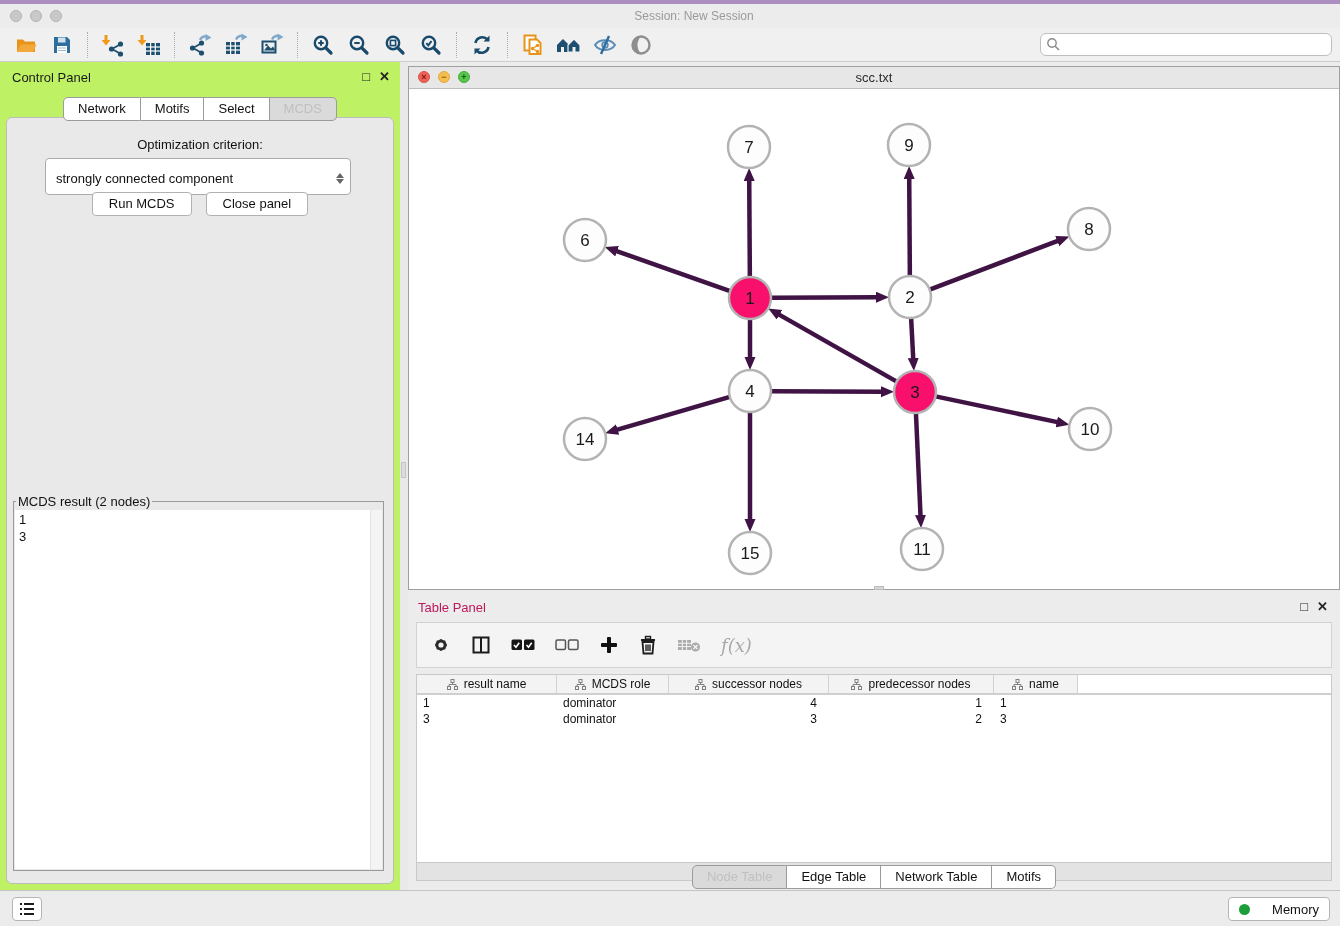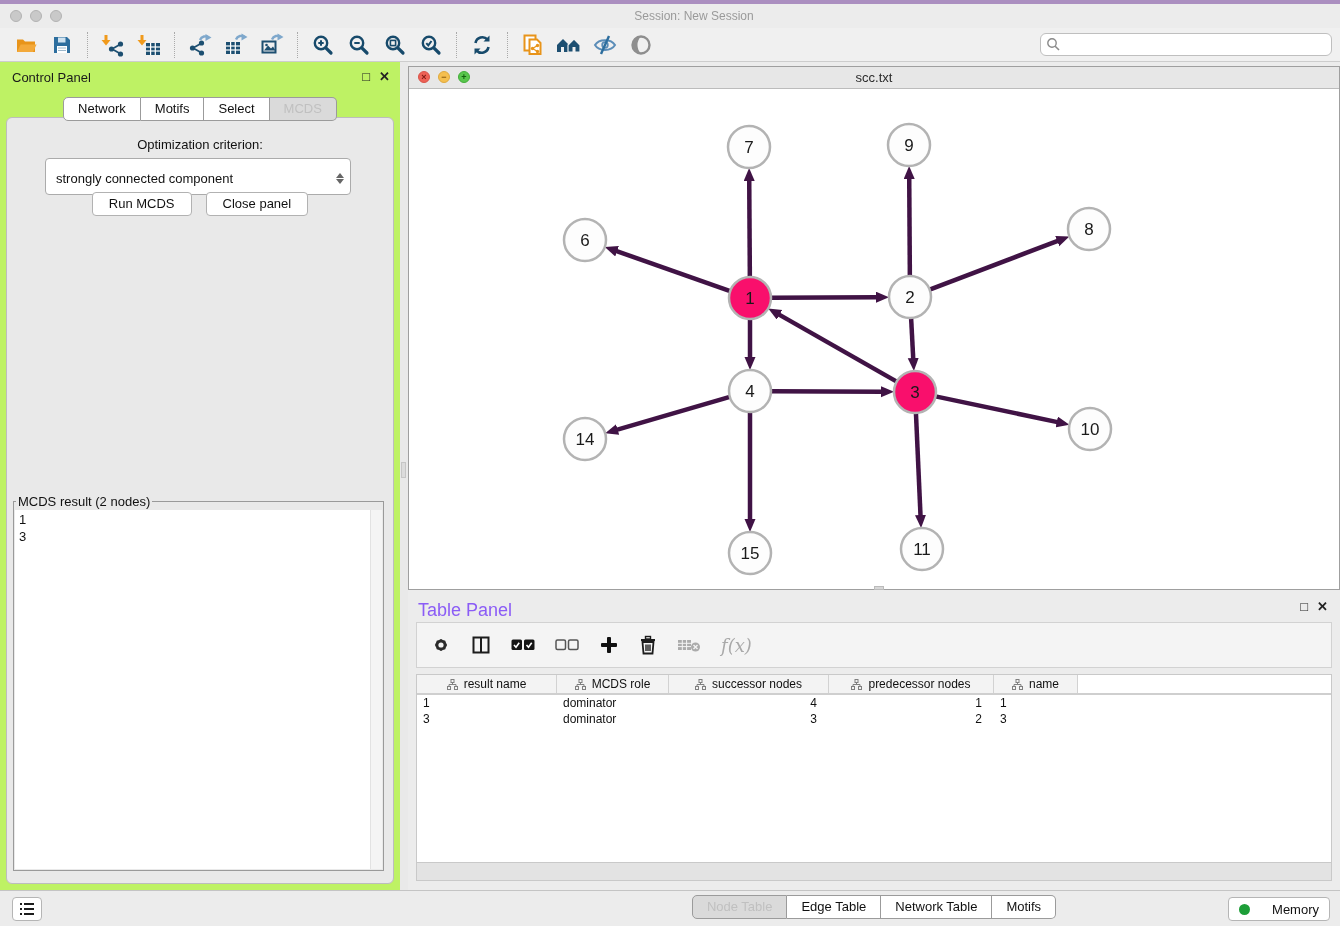--- a/index.html
+++ b/index.html
@@ -56,21 +56,21 @@
   .tl.red { background:#ee6156; border-color:#d8544a; color:#7d1712; }
   .tl.yellow { background:#f5bf4f; border-color:#dfa93e; color:#8a5d10; }
   .tl.green { background:#58c64c; border-color:#43ad3a; color:#12600e; }
   .tl.sym { font-weight:bold; }
   .netwin-name { position:absolute; left:0; right:0; top:3px; text-align:center; font-size:13px; color:#2b2b2b; }
   #graph-svg { position:absolute; left:0; top:22px; }
   .net-resize { position:absolute; bottom:-1px; left:50%; width:10px; height:4px; background:#d7d7d7; border:1px solid #bbb; }
 
   
   .table-panel { position:absolute; left:408px; top:596px; right:0; bottom:36px; background:#ececec; }
-  .tp-head { position:absolute; top:4px; left:10px; font-size:18px; color:#8b5cf6; }
+  .tp-head { position:absolute; top:4px; left:10px; font-size:13px; color:#be185d; }
   .tp-icons { position:absolute; top:3px; right:12px; display:flex; gap:9px; font-size:13px; color:#222; }
   .tp-toolbar { position:absolute; left:8px; right:8px; top:26px; height:46px; background:#f4f4f4; border:1px solid #d2d2d2; display:flex; align-items:center; padding-left:14px; gap:20px; }
   .tp-toolbar .ticon { display:flex; align-items:center; justify-content:center; }
   .fx { font-family:"DejaVu Serif", serif; font-style:italic; font-size:18px; color:#a9a9a9; }
   .tablebox { position:absolute; left:8px; right:8px; top:78px; height:189px; background:#fff; border:1px solid #c9c9c9; }
   .thead { display:flex; height:20px; border-bottom:2px solid #cfcfcf; background:#fff; }
   .th { display:flex; align-items:center; justify-content:center; gap:6px; background:#f3f3f3; border-right:1px solid #d2d2d2; font-size:12px; color:#111; overflow:hidden; white-space:nowrap; }
   .tr { display:flex; height:16px; align-items:center; }
   .td { font-size:12px; color:#111; overflow:hidden; white-space:nowrap; padding:0 6px; }
   .tscroll { position:absolute; left:8px; right:8px; top:267px; height:18px; background:#e3e3e3; border:1px solid #c9c9c9; border-top:none; }
@@ -496,21 +496,21 @@
             <div class="td" style="width: 140px; text-align: left;">3</div>
             <div class="td" style="width: 112px; text-align: left;">dominator</div>
             <div class="td" style="width: 160px; text-align: right; padding-right: 12px;">3</div>
             <div class="td" style="width: 165px; text-align: right; padding-right: 12px;">2</div>
             <div class="td" style="width: 84px; text-align: left;">3</div>
           </div>
         </div>
     </div>
     <div class="tscroll"></div>
     <div class="tp-tabs-row">
-        <div class="seg-tabs" id="table-tabs" style="position:static;margin-top:30px;">
+        <div class="seg-tabs" id="table-tabs" style="position:static;">
           <div class="seg-tab active">Node Table</div>
           <div class="seg-tab">Edge Table</div>
           <div class="seg-tab">Network Table</div>
           <div class="seg-tab">Motifs</div>
         </div>
       </div>
   </div>
 
   <div class="statusbar">
     <div class="list-btn">

